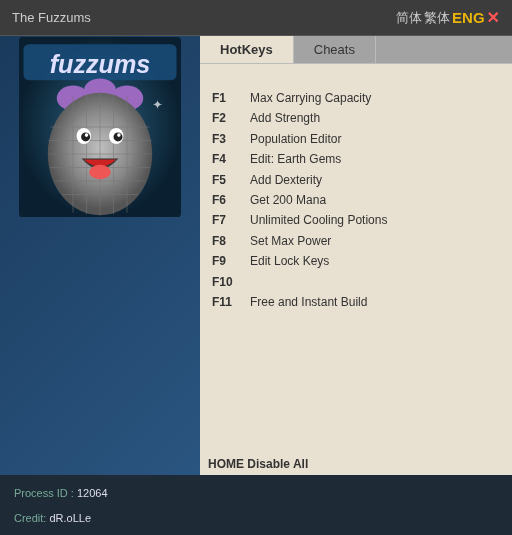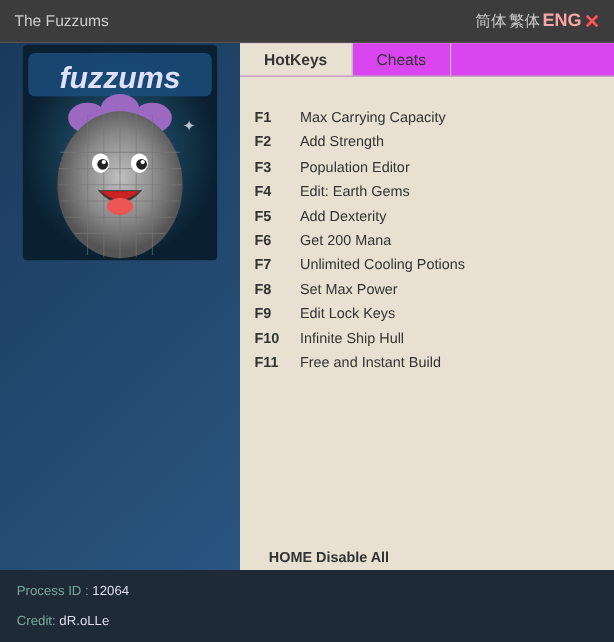--- a/index.html
+++ b/index.html
@@ -30,21 +30,21 @@
       display: flex;
       align-items: center;
       gap: 2px;
     }
     .lang-btn {
       color: #ccc;
       font-size: 13px;
       cursor: pointer;
     }
     .lang-btn.active {
-      color: #fca5a5;
+      color: #eab308;
       font-weight: bold;
       font-size: 15px;
     }
     .close-btn {
       color: #f55;
       font-size: 16px;
       font-weight: bold;
       cursor: pointer;
     }
 
@@ -81,21 +81,21 @@
     
     .right-panel {
       flex: 1;
       background: #e8e0d0;
       display: flex;
       flex-direction: column;
     }
 
     .tabs-bar {
       display: flex;
-      background: #d946ef;
+      background: #a3a3a3;
       border-bottom: 1px solid #bbb;
     }
     .tab {
       padding: 6px 20px;
       font-size: 13px;
       color: #333;
       cursor: pointer;
       border-right: 1px solid #bbb;
     }
     .tab.active {
@@ -117,21 +117,21 @@
     .hotkey-key {
       min-width: 38px;
       font-weight: bold;
       color: #333;
     }
     .hotkey-label {
       color: #333;
       text-align: right;
     }
     .disable-all {
-      padding: 4px 24px;
+      padding: 4px 8px;
       font-size: 12px;
       color: #333;
       font-weight: bold;
     }
 
     
     .bottom-info {
       height: 130px;
       background: #1e2a35;
       padding: 8px 14px;
@@ -265,21 +265,20 @@
       <div class="hotkey-row">
         <span class="hotkey-key">F8</span>
         <span class="hotkey-label">Set Max Power</span>
       </div>
       <div class="hotkey-row">
         <span class="hotkey-key">F9</span>
         <span class="hotkey-label">Edit Lock Keys</span>
       </div>
       <div class="hotkey-row">
         <span class="hotkey-key">F10</span>
-        <span class="hotkey-label">Infinite Ship Hull</span>
       </div>
       <div class="hotkey-row">
         <span class="hotkey-key">F11</span>
         <span class="hotkey-label">Free and Instant Build</span>
       </div>
     </div>
 
     <div class="disable-all">HOME  Disable All</div>
   </div>
 </div>

